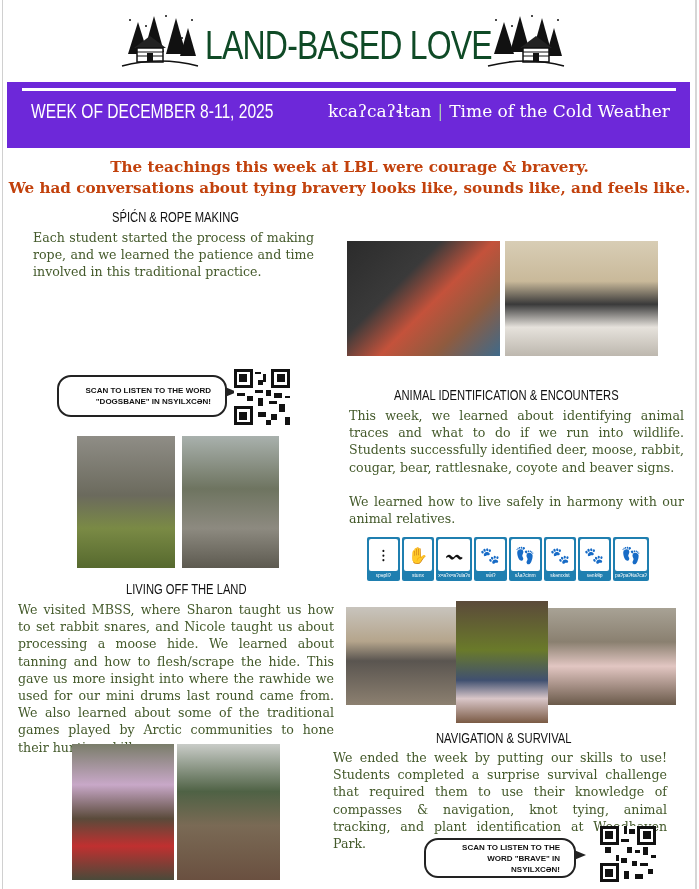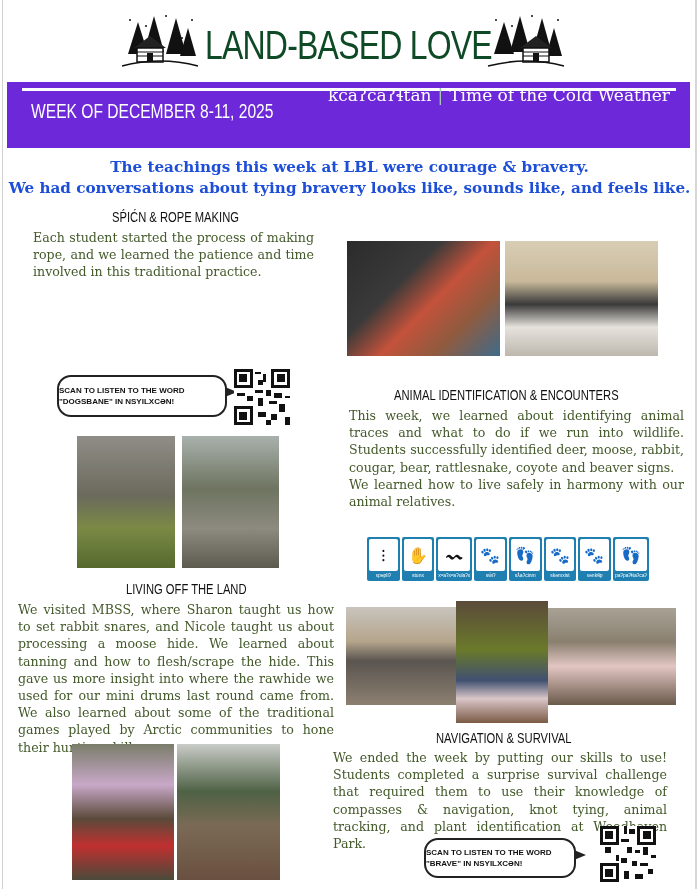--- a/index.html
+++ b/index.html
@@ -8,33 +8,33 @@
   .abs { position: absolute; }
 
   
   .title { left: 205px; top: 22px; font-family: "Liberation Sans", sans-serif; font-size: 41px; letter-spacing: -1px; color: #0f4a26; transform: scaleX(0.78); transform-origin: left top; white-space: nowrap; }
   .cabin { width: 80px; height: 60px; }
 
   
   .banner { left: 7px; top: 82px; width: 683px; height: 66px; background: #6d28d9; }
   .banner-line { left: 15px; top: 6px; width: 654px; height: 3px; background: #ffffff; }
   .week { left: 24px; top: 18px; font-family: "Liberation Sans", sans-serif; font-size: 20px; color: #fff; transform: scaleX(0.78); transform-origin: left top; white-space: nowrap; }
-  .season { right: 20px; top: 3px; font-family: "DejaVu Serif", serif; font-size: 17px; color: #fff; white-space: nowrap; }
+  .season { right: 20px; top: 19px; font-family: "DejaVu Serif", serif; font-size: 17px; color: #fff; white-space: nowrap; }
   .season .sep { color: #aac8b4; margin: 0 6px; font-weight: 300; }
 
-  .intro { left: 0; width: 699px; text-align: center; font-weight: bold; color: #1d4ed8; font-size: 15.2px; line-height: 21px; }
+  .intro { left: 0; width: 699px; text-align: center; font-weight: bold; color: #c2410c; font-size: 15.2px; line-height: 21px; }
 
   .sec-head { font-family: "Liberation Sans", sans-serif; font-size: 14px; color: #111; transform: scaleX(0.8); white-space: nowrap; }
 
   .body-text { color: #445a2b; font-size: 12.6px; line-height: 17.2px; text-align: justify; }
   .body-text p { margin: 0; }
 
   .photo { background: #777; overflow: hidden; }
 
-  .bubble { background: #fff; border: 2px solid #222; border-radius: 14px; display: flex; align-items: center; justify-content: center; text-align: left; font-family: "Liberation Sans", sans-serif; font-weight: bold; font-size: 8px; line-height: 11px; color: #111; box-sizing: border-box; padding: 0 0; }
+  .bubble { background: #fff; border: 2px solid #222; border-radius: 14px; display: flex; align-items: center; justify-content: center; text-align: right; font-family: "Liberation Sans", sans-serif; font-weight: bold; font-size: 8px; line-height: 11px; color: #111; box-sizing: border-box; padding: 0 14px; }
   .bubble:after { content: ""; position: absolute; right: -12px; top: 10px; border-left: 12px solid #222; border-top: 5px solid transparent; border-bottom: 5px solid transparent; }
 
   .qr { background: #fff; }
 
   .tracks { left: 367px; top: 537px; width: 282px; height: 44px; display: flex; gap: 2px; }
   .track { flex: 1; background: #1f7fb0; border-radius: 2px; display: flex; flex-direction: column; align-items: center; padding: 2px 2px 0 2px; box-sizing: border-box; }
   .track .inner { background: #fff; width: 100%; height: 32px; border-radius: 2px; display: flex; align-items: center; justify-content: center; font-size: 16px; color: #111; }
   .track .lbl { font-size: 5px; color: #fff; white-space: nowrap; overflow: hidden; line-height: 8px; font-family: "Liberation Sans", sans-serif; }
 </style>
 </head>
@@ -135,21 +135,21 @@
 
 <div class="abs photo" style="left:77px;top:436px;width:98px;height:132px;background:linear-gradient(180deg,#8f8d86 0%,#6b6a5d 45%,#7a8a45 70%,#56692e 100%)"></div>
 <div class="abs photo" style="left:182px;top:436px;width:97px;height:132px;background:linear-gradient(180deg,#a9b1ad 0%,#6e7460 40%,#8d8a80 70%,#5d5a50 100%)"></div>
 
 <div class="abs photo" style="left:347px;top:241px;width:153px;height:115px;background:linear-gradient(135deg,#2b2b2b 0%,#3a3a3a 35%,#c4523b 55%,#8f5b3f 75%,#3f6a8a 100%)"></div>
 <div class="abs photo" style="left:505px;top:241px;width:153px;height:115px;background:linear-gradient(180deg,#d8cdb5 0%,#c9b99a 35%,#3a3a3a 55%,#e6e2dc 75%,#bdb7ae 100%)"></div>
 
 <div class="abs sec-head" style="left:394px;top:387px;transform-origin:left top">ANIMAL IDENTIFICATION &amp; ENCOUNTERS</div>
 <div class="abs body-text" style="left:349px;top:407px;width:335px">
   <p>This week, we learned about identifying animal traces and what to do if we run into wildlife. Students successfully identified deer, moose, rabbit, cougar, bear, rattlesnake, coyote and beaver signs.</p>
-  <p style="">We learned how to live safely in harmony with our animal relatives.</p>
+  <p style="margin-top:17px">We learned how to live safely in harmony with our animal relatives.</p>
 </div>
 
 <div class="abs tracks">
   <div class="track">
       <div class="inner">⁝</div>
       <div class="lbl">spəpliʔ</div>
     </div>
   <div class="track">
       <div class="inner">✋</div>
       <div class="lbl">stunx</div>

